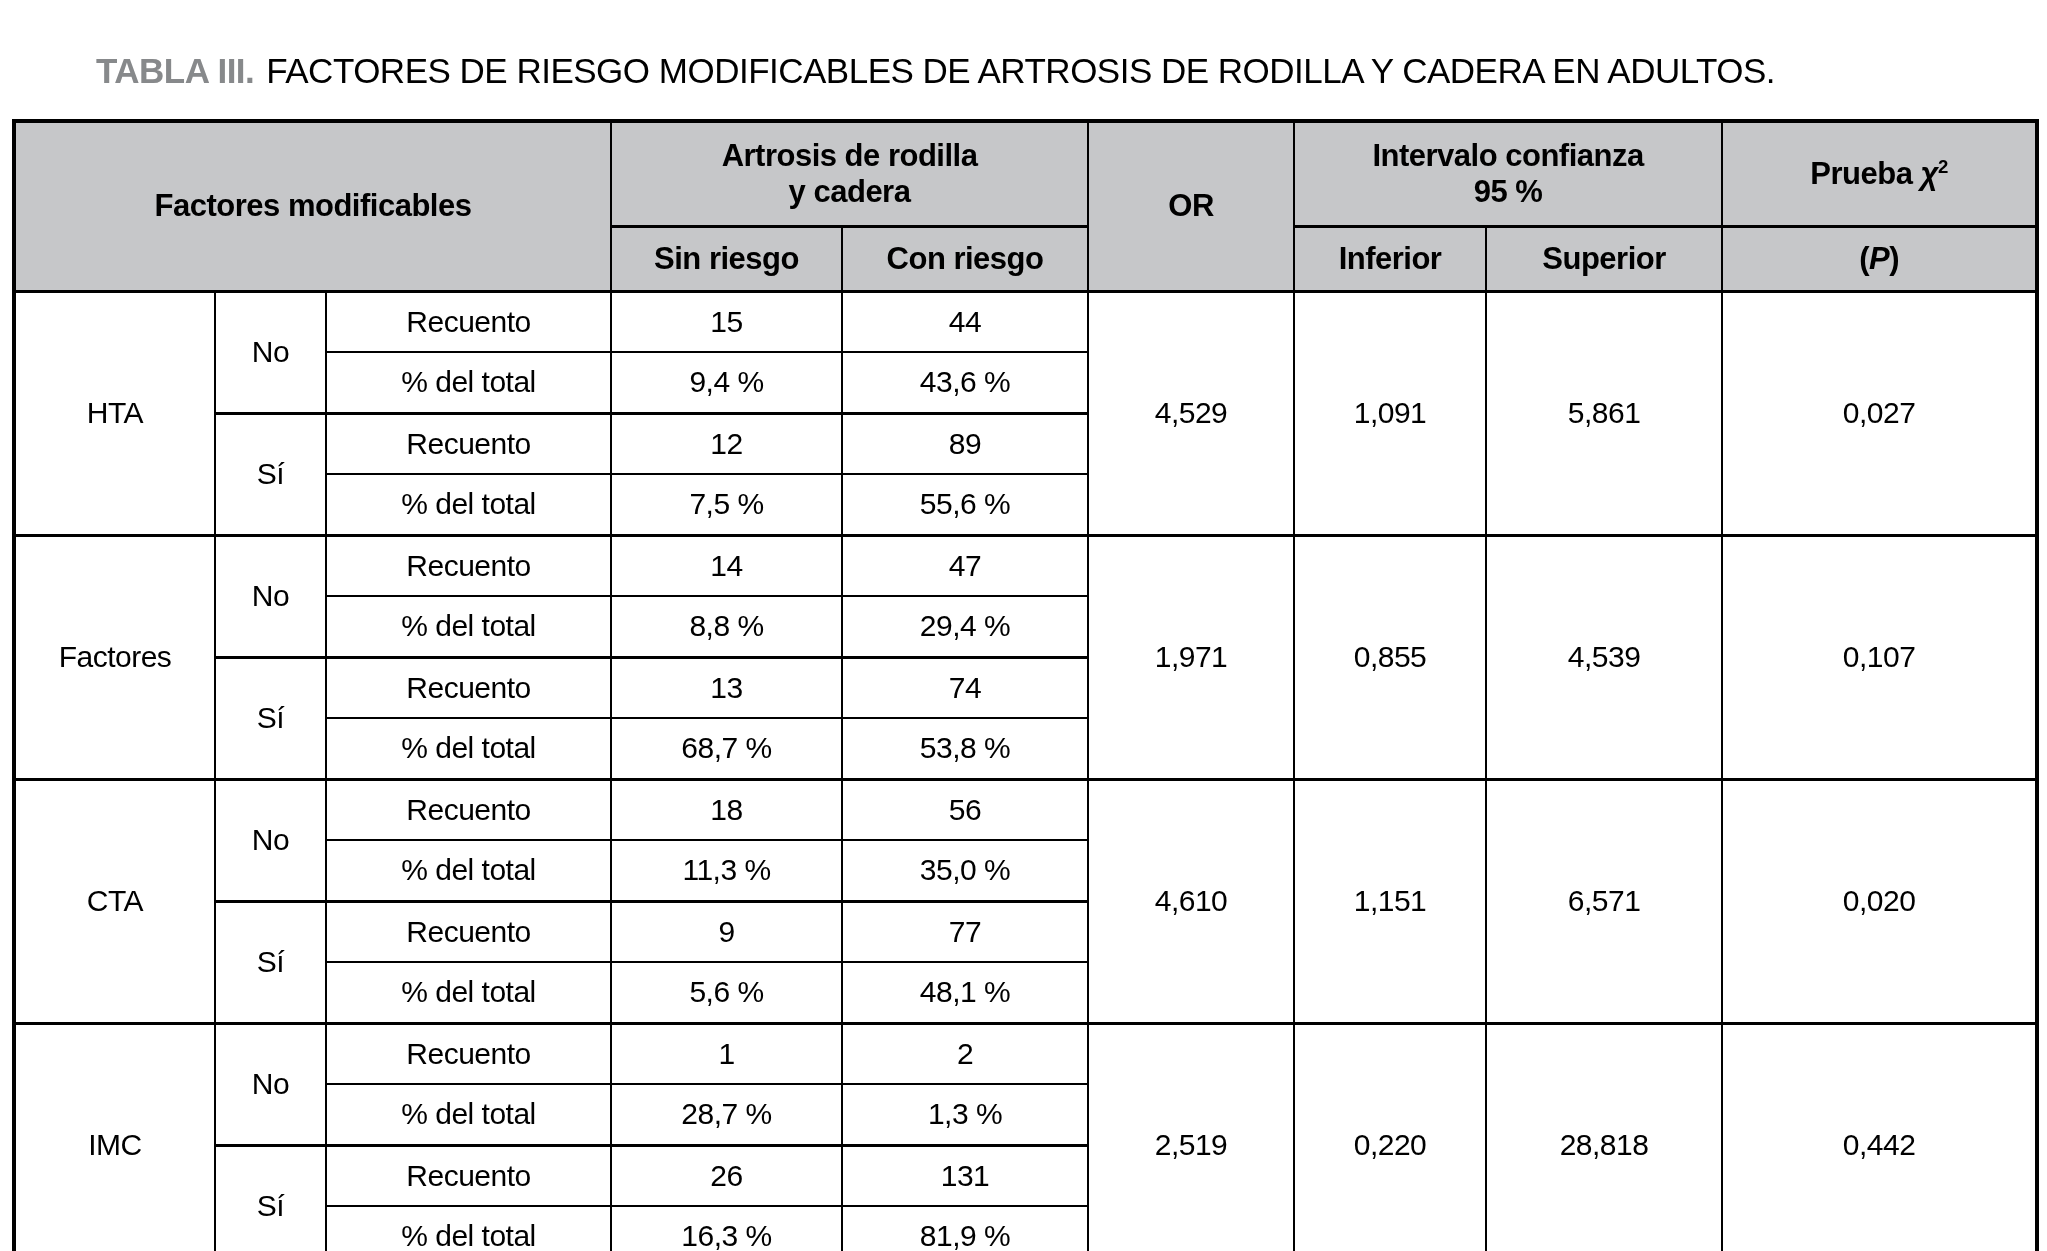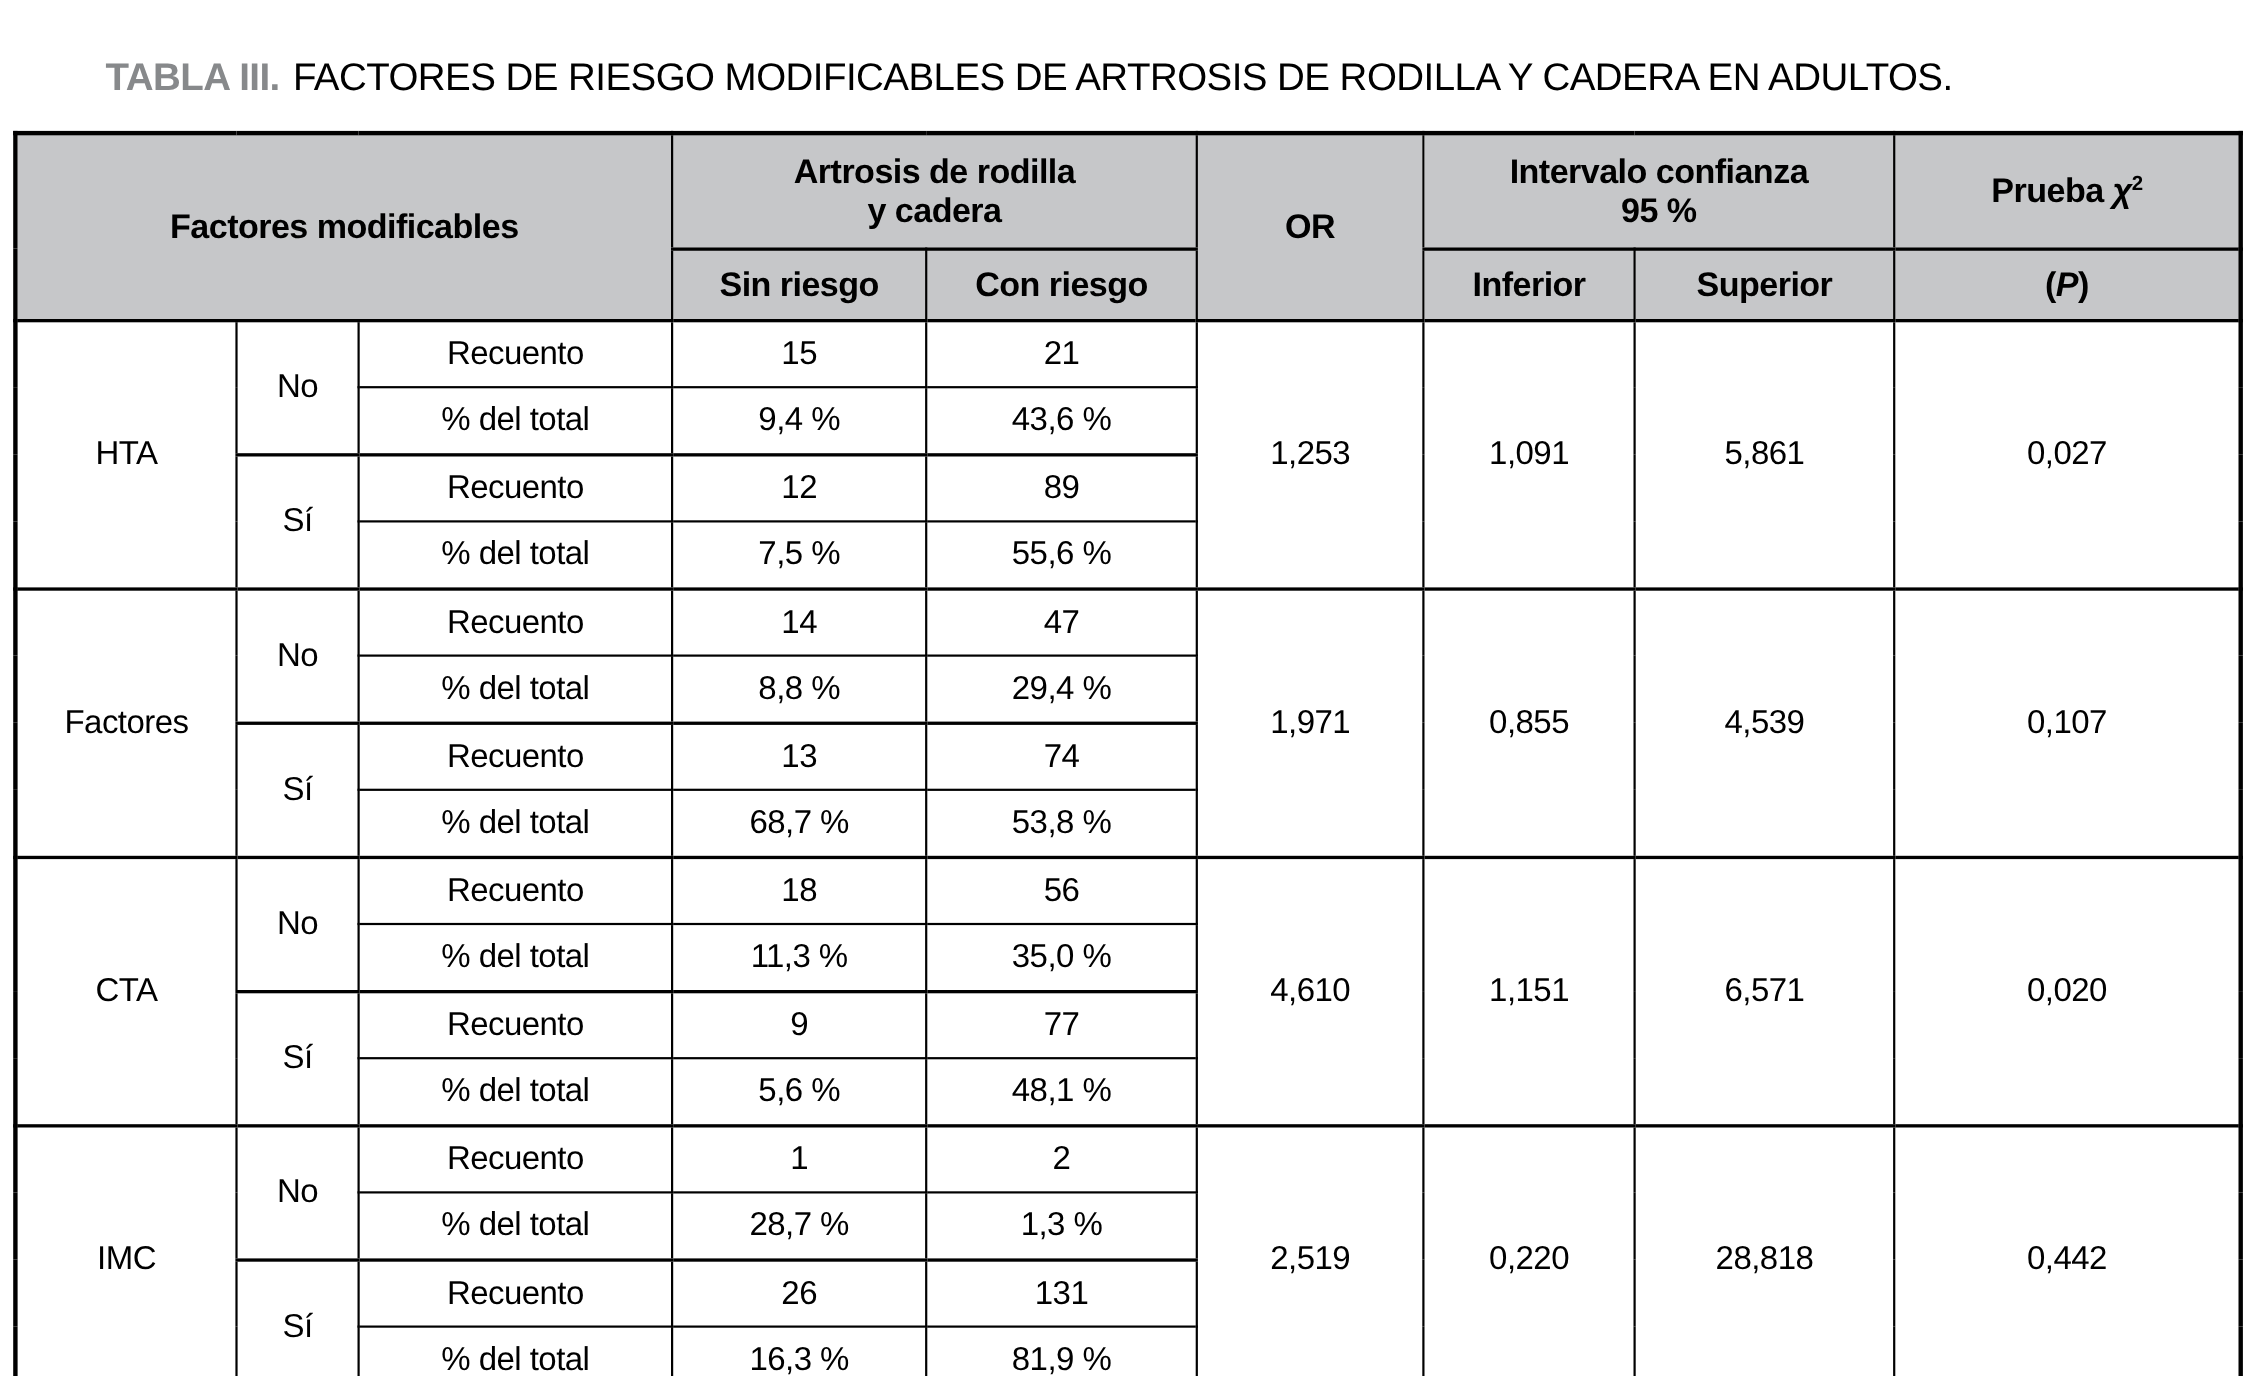--- a/index.html
+++ b/index.html
@@ -85,22 +85,22 @@
       <th>Inferior</th>
       <th>Superior</th>
       <th><span>(</span><span class="pit">P</span><span>)</span></th>
     </tr>
 
     <tr class="body-row">
       <td class="sec-top" rowspan="4">HTA</td>
       <td class="sec-top" rowspan="2">No</td>
       <td class="sec-top">Recuento</td>
       <td class="sec-top">15</td>
-      <td class="sec-top">21</td>
-      <td class="sec-top" rowspan="4">1,253</td>
+      <td class="sec-top">44</td>
+      <td class="sec-top" rowspan="4">4,529</td>
       <td class="sec-top" rowspan="4">1,091</td>
       <td class="sec-top" rowspan="4">5,861</td>
       <td class="sec-top" rowspan="4">0,027</td>
     </tr>
     <tr class="body-row">
       <td>% del total</td>
       <td>9,4 %</td>
       <td>43,6 %</td>
     </tr>
     <tr class="body-row">

